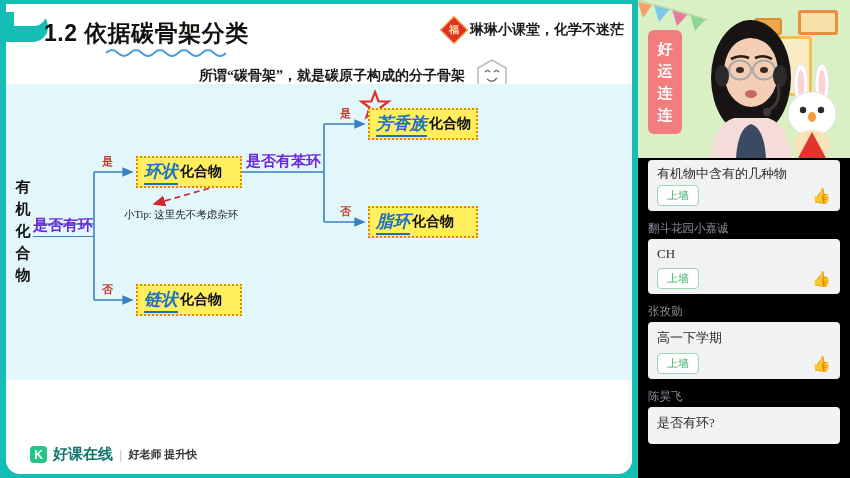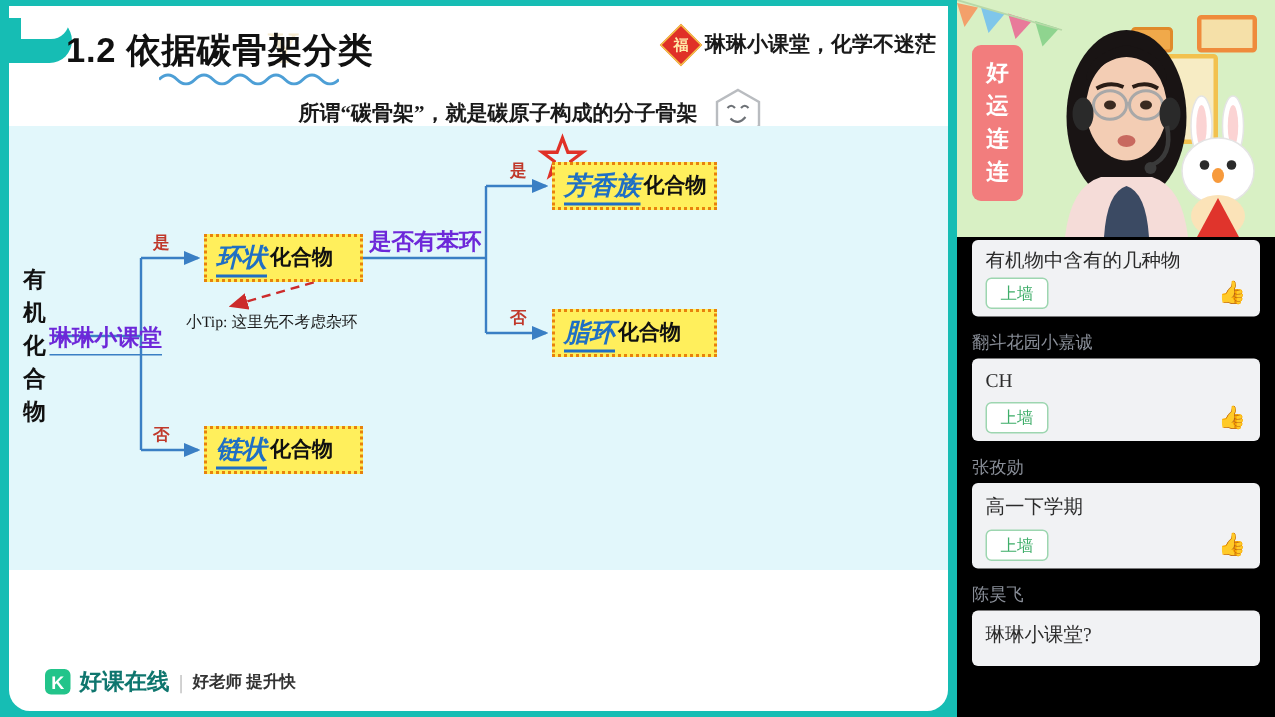--- a/index.html
+++ b/index.html
@@ -269,21 +269,21 @@
         <line x1="318" y1="40" x2="358" y2="40" stroke="#3a7fc4" stroke-width="1.6" marker-end="url(#ah)"></line>
         <line x1="318" y1="138" x2="358" y2="138" stroke="#3a7fc4" stroke-width="1.6" marker-end="url(#ah)"></line>
 
         <line x1="232" y1="96" x2="148" y2="120" stroke="#cc2b2b" stroke-width="1.6" stroke-dasharray="6,4" marker-end="url(#ahr)"></line>
 
         <polygon points="369,8 372.6,17.5 382.5,17.5 374.5,23.5 377.5,33 369,27 360.5,33 363.5,23.5 355.5,17.5 365.4,17.5" fill="none" stroke="#e03127" stroke-width="2.2"></polygon>
       </svg>
 
       <div id="root-label">有机化合物</div>
 
-      <div class="q-label" style="left:27px; top:132px; border-bottom:1.6px solid #3a7fc4; padding-bottom:1px;">琳琳小课堂</div>
+      <div class="q-label" style="left:27px; top:132px; border-bottom:1.6px solid #3a7fc4; padding-bottom:1px;">是否有环</div>
       <div class="q-label" style="left:240px; top:68px;">是否有苯环</div>
 
       <div class="branch-label" style="left:96px; top:70px;">是</div>
       <div class="branch-label" style="left:96px; top:198px;">否</div>
       <div class="branch-label" style="left:334px; top:22px;">是</div>
       <div class="branch-label" style="left:334px; top:120px;">否</div>
 
       <div class="node-box" style="left:130px; top:72px; width:106px; height:32px;">
         <span class="node-hand">环状</span>
         <span class="node-tail">化合物</span>
@@ -401,17 +401,17 @@
       <div class="chat-actions">
         <span class="pin-btn">上墙</span>
         <span class="thumb-icon">👍</span>
       </div>
     </div>
   </div>
 
   <div class="chat-msg">
     <div class="chat-user">陈昊飞</div>
     <div class="chat-bubble" style="padding-bottom:12px;">
-      <div class="chat-text" style="margin-bottom:0;">琳琳小课堂?</div>
+      <div class="chat-text" style="margin-bottom:0;">是否有环?</div>
     </div>
   </div>
 
 </div>
 
 </body></html>

